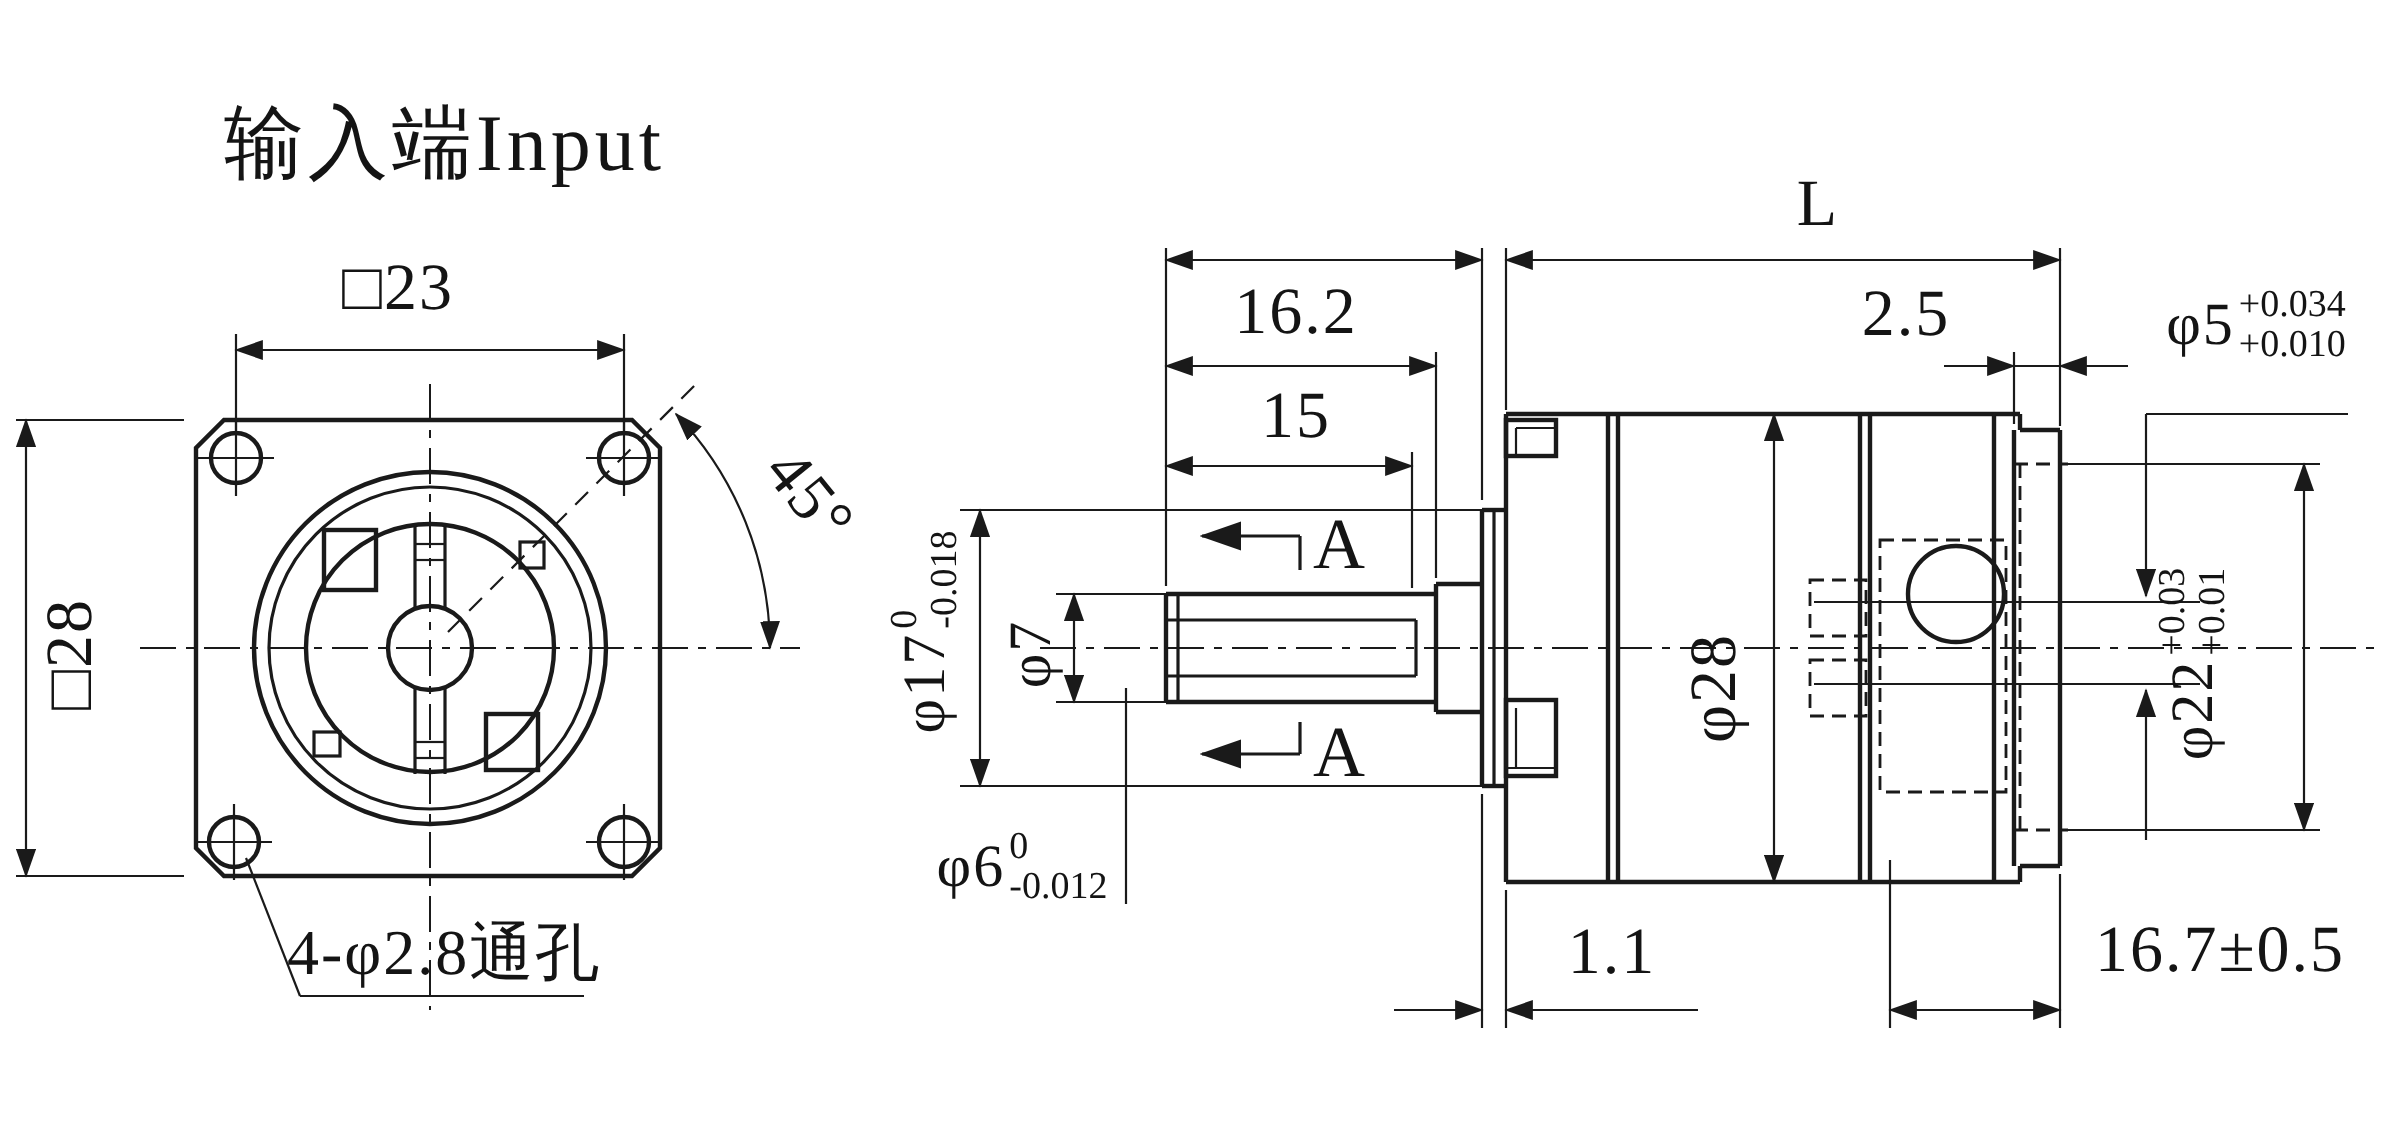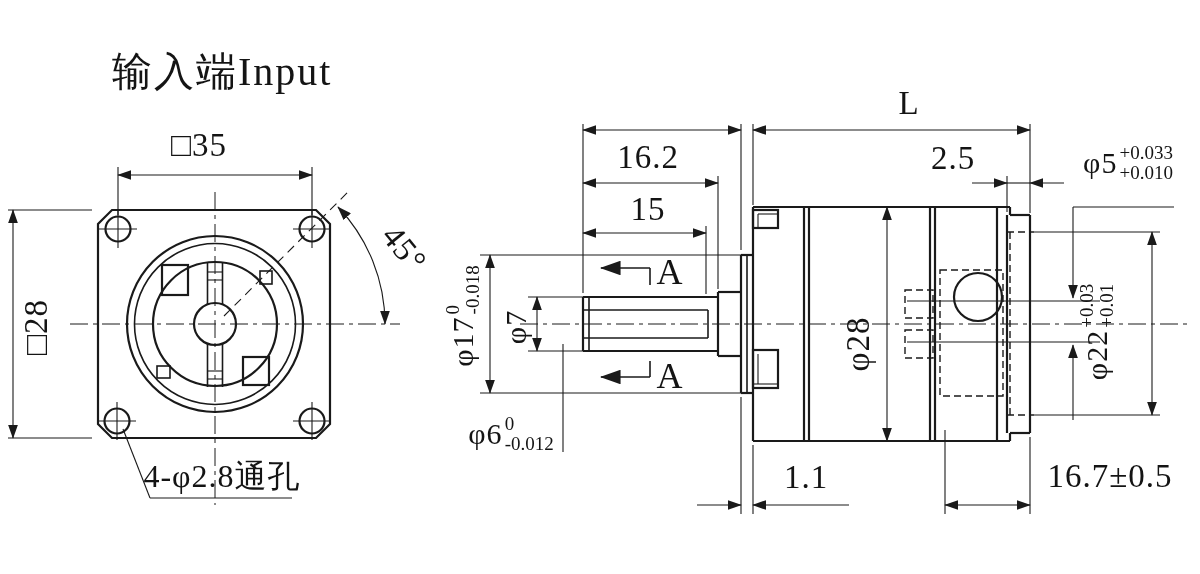--- a/index.html
+++ b/index.html
@@ -219,41 +219,41 @@
     <line class="tl" x1="945" y1="430" x2="945" y2="514"></line>
     <line class="tl" x1="1030" y1="437" x2="1030" y2="514"></line>
     <line class="tl" x1="697" y1="505" x2="741" y2="505" marker-end="url(#mA)"></line>
     <line class="tl" x1="849" y1="505" x2="753" y2="505" marker-end="url(#mA)"></line>
     <line class="tl" x1="945" y1="505" x2="1030" y2="505" marker-start="url(#mA)" marker-end="url(#mA)"></line>
   </g>
 </svg>
 
   <div class="t title" style="left:112px;top:52px">输入端Input</div>
 
-  <div class="t" style="left:199px;top:145px">□35</div>
+  <div class="t" style="left:199px;top:145px">□23</div>
 
   <div class="t rot" style="left:36px;top:327px">□28</div>
 
   <div class="t" style="left:404px;top:249px;transform:translate(-50%,-50%) rotate(51deg)">45°</div>
 
   <div class="t sm" style="left:222px;top:476px">4-φ2.8通孔</div>
 
 
   <div class="t" style="left:909px;top:103px">L</div>
 
   <div class="t" style="left:648px;top:157px">16.2</div>
 
   <div class="t" style="left:648px;top:209px">15</div>
 
   <div class="t" style="left:953px;top:158px">2.5</div>
 
   <div class="t stack" style="left:1128px;top:163px">
     <span class="pre">φ5</span>
     <span class="stk">
-      <span>+0.033</span>
+      <span>+0.034</span>
       <span>+0.010</span>
     </span>
   </div>
 
   <div class="t stack rot" style="left:463px;top:316px">
     <span class="pre">φ17</span>
     <span class="stk">
       <span>0</span>
       <span>-0.018</span>
     </span>

